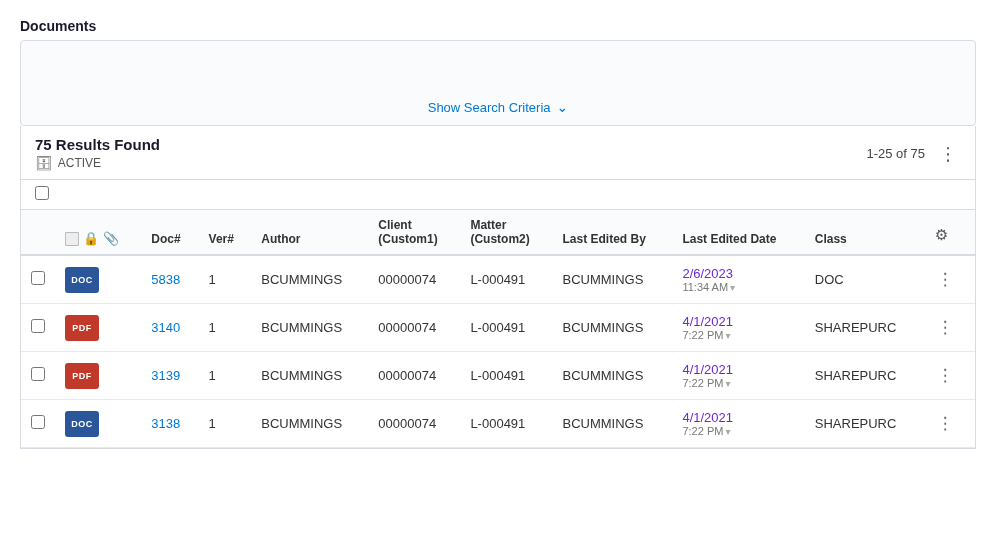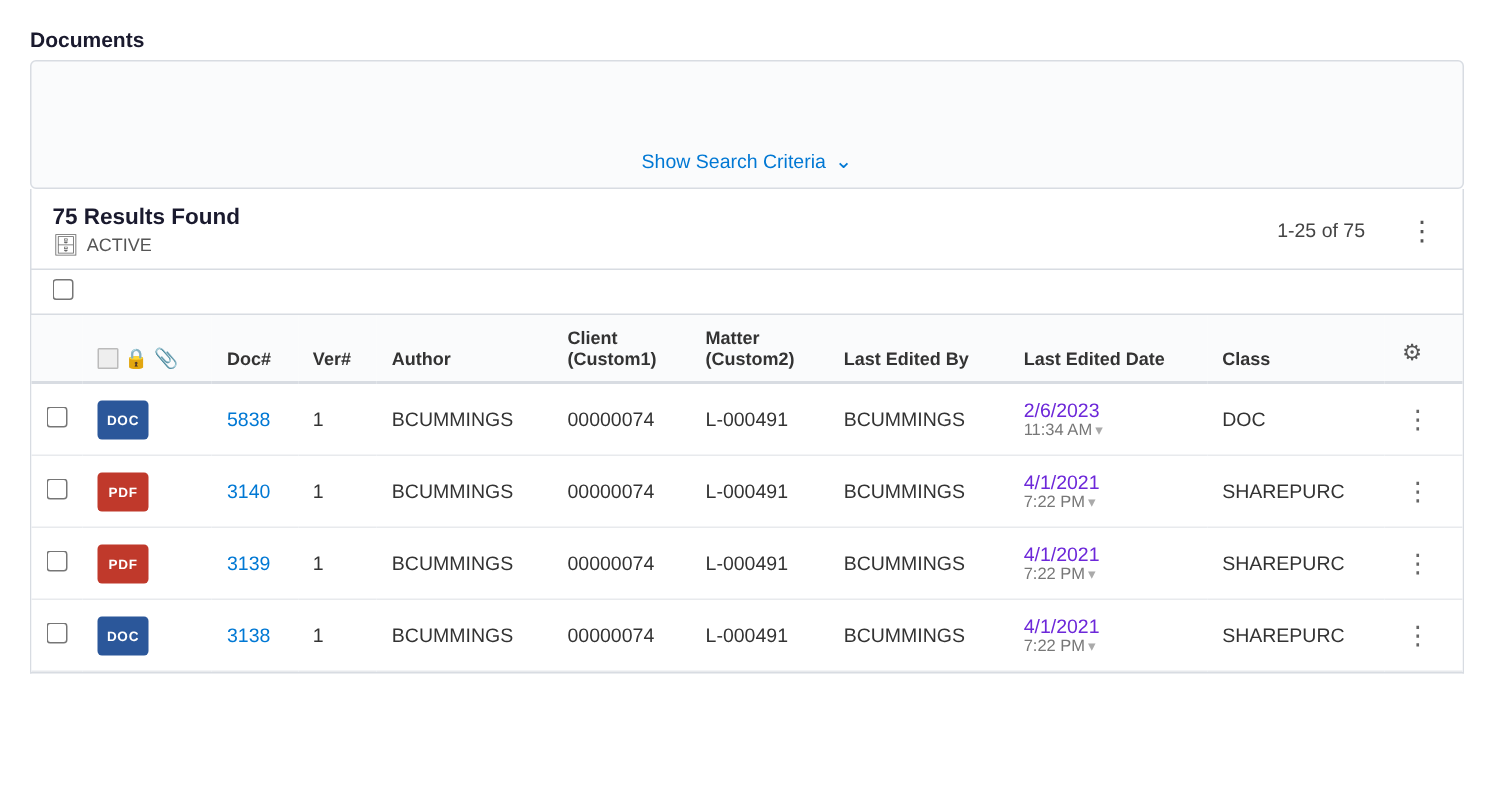--- a/index.html
+++ b/index.html
@@ -83,21 +83,21 @@
       font-size: 12px;
       color: #555;
     }
     .db-icon {
       font-size: 14px;
       color: #666;
     }
     .results-right {
       display: flex;
       align-items: center;
-      gap: 25px;
+      gap: 10px;
       font-size: 13px;
       color: #444;
     }
     .pagination-text {
       color: #444;
       font-size: 13px;
     }
     .more-options-btn {
       background: none;
       border: none;

